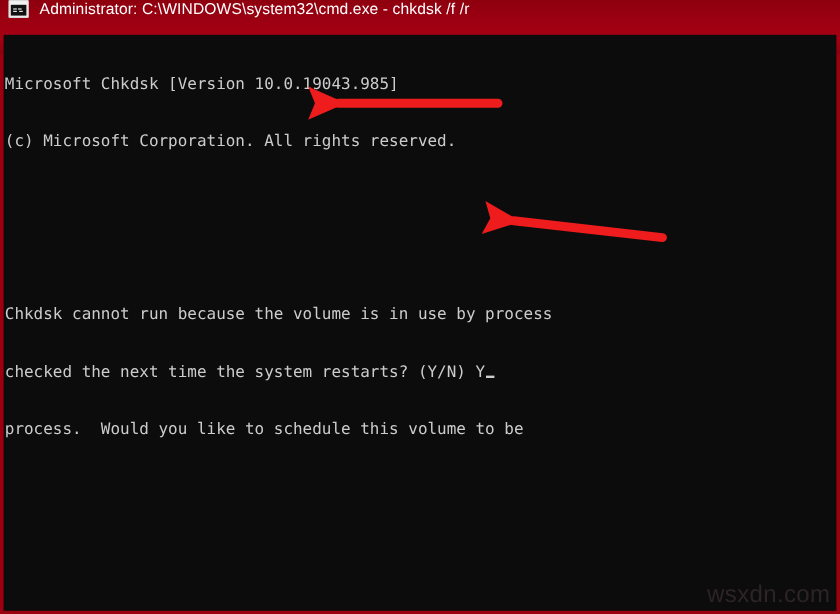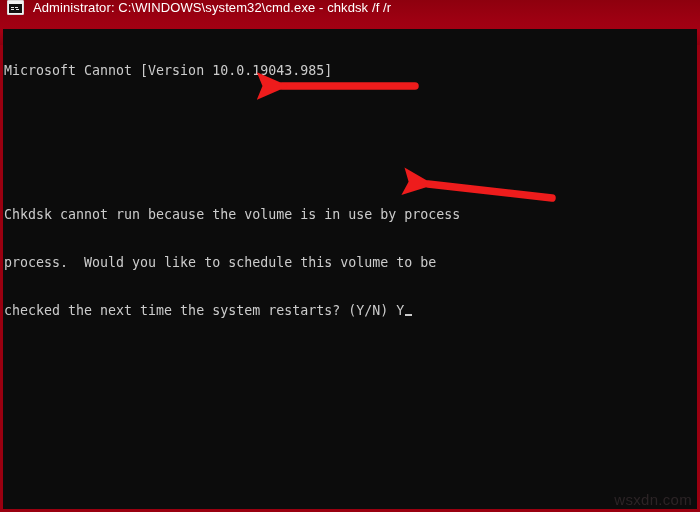--- a/index.html
+++ b/index.html
@@ -115,21 +115,21 @@
     position: relative;
     top: 1px;
   }
 
   
   #watermark {
     position: absolute;
     right: 5px;
     bottom: 1px;
     color: #2c2426;
-    font-size: 15px;
+    font-size: 20px;
     font-family: "Liberation Sans", sans-serif;
     letter-spacing: 0.3px;
     user-select: none;
   }
 
   
   #annotations {
     position: absolute;
     left: 0; top: 0;
     width: 700px;
@@ -145,26 +145,27 @@
   <div id="titlebar">
     <span id="app-icon">
       <span class="ic-title"></span>
       <span class="ic-screen"></span>
     </span>
     <span id="titlebar-text">Administrator: C:\WINDOWS\system32\cmd.exe - chkdsk  /f /r</span>
   </div>
 
   <div id="console">
     <div id="console-text">
-      <span class="line">Microsoft Cannot [Version 10.0.19043.985]</span>
+      <span class="line">Microsoft Chkdsk [Version 10.0.19043.985]</span>
+      <span class="line">(c) Microsoft Corporation. All rights reserved.</span>
       <span class="blank"></span>
       <span class="blank"></span>
       <span class="line">Chkdsk cannot run because the volume is in use by process</span>
+      <span class="line"><span>checked the next time the system restarts? (Y/N) Y</span><span id="cursor"></span></span>
       <span class="line">process.  Would you like to schedule this volume to be</span>
-      <span class="line"><span>checked the next time the system restarts? (Y/N) Y</span><span id="cursor"></span></span>
     </div>
 
     <div id="watermark">wsxdn.com</div>
   </div>
 
   <svg id="annotations" viewBox="0 0 700 512" width="700" height="512">
     <defs>
       <marker id="ah1" viewBox="0 0 10 10" refX="2.0" refY="5" markerWidth="4.2" markerHeight="4.2" orient="auto-start-reverse">
         <path d="M 0 5 L 10 0.6 L 8.2 5 L 10 9.4 z" fill="#ee1c1c"></path>
       </marker>

